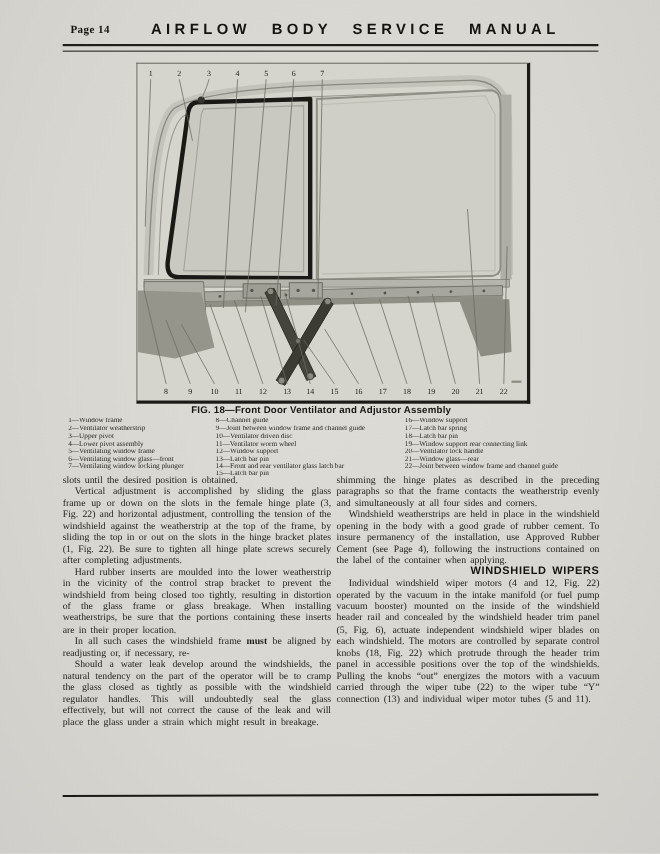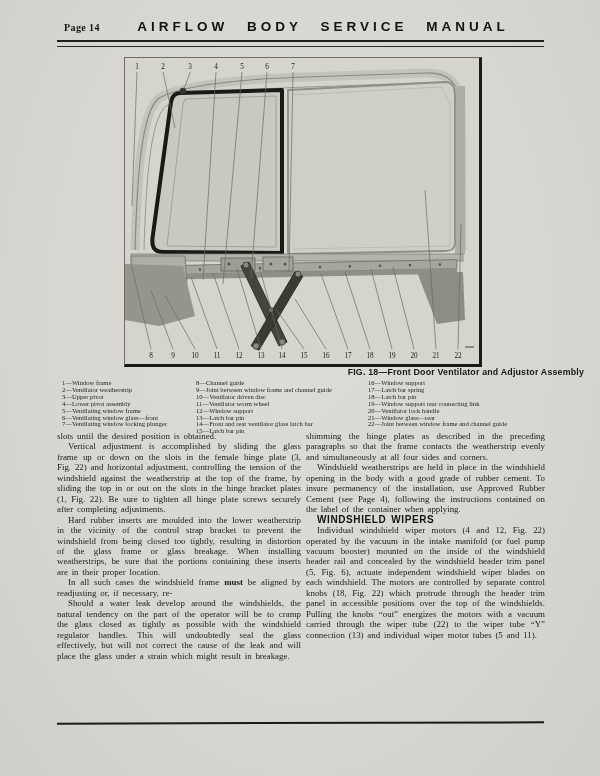--- a/index.html
+++ b/index.html
@@ -35,41 +35,41 @@
   
   .figure-box{
     position:absolute;left:124px;top:57px;width:354px;height:306px;
     background:#d6d5ce;
     border-top:1px solid #6d6b64;border-left:1px solid #6d6b64;
     border-right:3px solid #1b1a16;border-bottom:3px solid #1b1a16;
     box-sizing:content-box;
   }
   .figure-box svg{display:block;width:354px;height:306px;}
   .fig-caption{
-    position:absolute;left:0;right:16px;top:367px;text-align:right;
+    position:absolute;left:0;right:16px;top:367px;text-align:center;
     font-family:"Liberation Sans", sans-serif;font-weight:bold;
     font-size:8.8px;letter-spacing:.2px;color:#171613;
   }
   
   .legend{position:absolute;top:380px;left:0;width:600px;font-size:6.6px;line-height:6.9px;color:#201f1b;}
   .legend .col{position:absolute;top:0;}
   .legend .c1{left:62px;width:133px;}
   .legend .c2{left:196px;width:172px;}
   .legend .c3{left:368px;width:180px;}
   .lg{white-space:nowrap;overflow:hidden;}
   
   .bodytext{position:absolute;top:431px;font-size:8.9px;line-height:10.45px;
     text-align:justify;word-spacing:1.6px;color:#1d1c18;}
   .bodytext p{margin:0;text-indent:11px;}
   .bodytext p.cont{text-indent:0;}
   .col-left{left:57px;width:244px;}
   .col-right{left:306px;width:239px;}
   .section-heading{
     font-family:"Liberation Sans", sans-serif;font-weight:bold;
-    font-size:10px;letter-spacing:.6px;text-align:left;text-indent:0;
+    font-size:10px;letter-spacing:.6px;text-align:right;text-indent:0;
     margin:5px 0 4px 0;color:#14130f;
   }
   .b{font-weight:bold;}
   
   .footer-rule{
     position:absolute;left:57px;top:722px;width:487px;height:2px;
     background:#1b1a16;transform:rotate(-0.15deg);
   }
 </style>
 </head>

